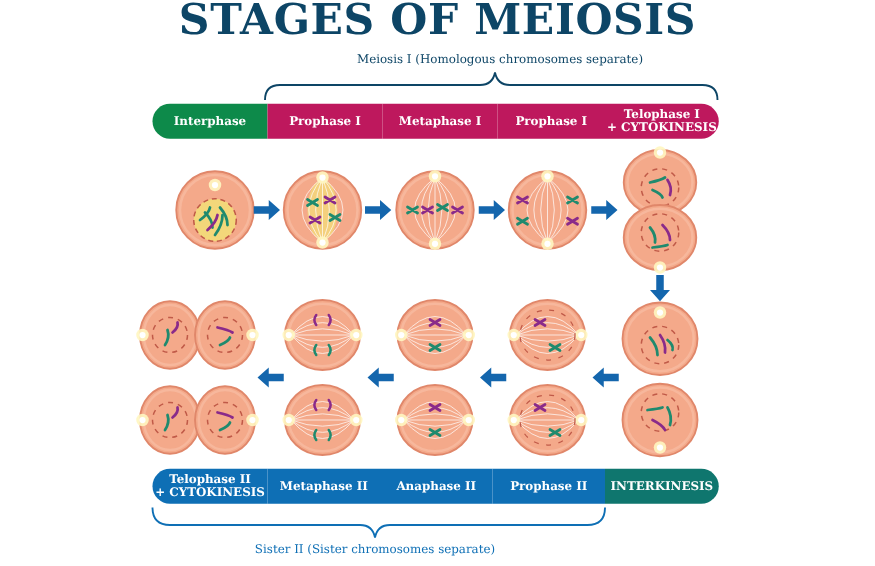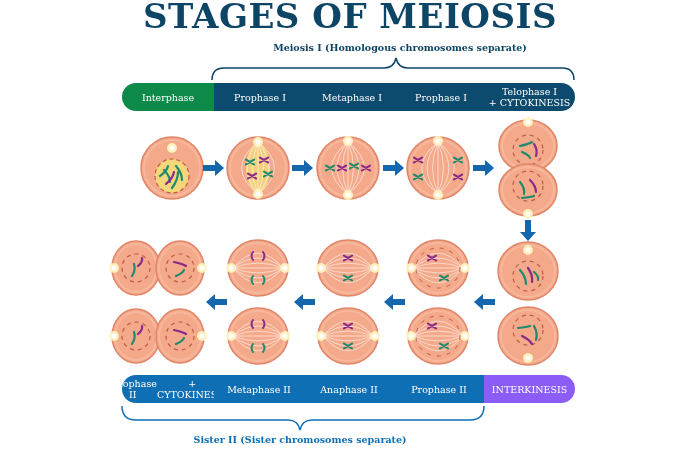--- a/index.html
+++ b/index.html
@@ -1,31 +1,31 @@
 <!DOCTYPE html>
 <html><head>
 <meta charset="utf-8">
 <style>
   html,body{margin:0;padding:0;background:#ffffff;}
   body{width:700px;height:453px;position:relative;overflow:hidden;font-family:"DejaVu Serif",serif;}
   .title{position:absolute;left:0;width:700px;top:-4px;text-align:center;font-family:"DejaVu Serif",serif;font-weight:bold;font-size:34px;color:#0d4566;letter-spacing:0.5px;}
-  .caption{position:absolute;font-family:"DejaVu Serif",serif;font-weight:bold;font-size:9.5px;text-align:center;}
+  .caption{position:absolute;font-family:"DejaVu Serif",serif;font-weight:normal;font-size:9.5px;text-align:center;}
   .cap1{left:200px;width:400px;top:42px;color:#0d4566;}
   .cap2{left:100px;width:400px;top:434px;color:#0e6fb5;}
   svg.braces{position:absolute;left:0;top:0;}
-  .bar{position:absolute;height:28px;display:flex;font-family:"DejaVu Serif",serif;font-weight:normal;color:#fff;font-size:9.5px;}
+  .bar{position:absolute;height:28px;display:flex;font-family:"DejaVu Serif",serif;font-weight:bold;color:#fff;font-size:9.5px;}
   .bar1{left:122px;top:83px;width:453px;}
   .bar2{left:122px;top:375px;width:453px;}
   .seg{display:flex;align-items:center;justify-content:center;text-align:center;line-height:11px;}
   .seg.interphase{background:#0d8a4a;border-radius:14px 0 0 14px;width:92px;}
-  .seg.dark{background:#0c4a6e;}
+  .seg.dark{background:#be185d;}
   .seg.dark.last{border-radius:0 14px 14px 0;}
   .seg.blue{background:#0e6fb5;}
   .seg.blue.first{border-radius:14px 0 0 14px;}
-  .seg.pink{background:#8b5cf6;border-radius:0 14px 14px 0;width:91px;}
+  .seg.pink{background:#0f766e;border-radius:0 14px 14px 0;width:91px;}
   svg.cells{position:absolute;left:0;top:0;}
 </style>
 </head>
 <body>
 
 <div class="title">STAGES OF MEIOSIS</div>
 <div class="caption cap1">Meiosis I (Homologous chromosomes separate)</div>
 
 <svg class="braces" width="700" height="453">
   <path d="M212,80 Q212,68 224,68 L384,68 Q394,68 396,58 Q398,68 408,68 L562,68 Q574,68 574,80" fill="none" stroke="#0d4566" stroke-width="1.5"></path>
@@ -45,21 +45,21 @@
   <div class="seg dark" style="width:86px">
       <span>Prophase I</span>
     </div>
   <div class="seg dark last" style="width:91px;flex-direction:column">
     <span>Telophase I</span>
     <span>+ CYTOKINESIS</span>
   </div>
 </div>
 
 <div class="bar bar2">
-  <div class="seg blue first" style="width:92px;flex-direction:row">
+  <div class="seg blue first" style="width:92px;flex-direction:column">
     <span>Telophase II</span>
     <span>+ CYTOKINESIS</span>
   </div>
   <div class="seg blue" style="width:90px">
       <span>Metaphase II</span>
     </div>
   <div class="seg blue" style="width:90px">
       <span>Anaphase II</span>
     </div>
   <div class="seg blue" style="width:90px">

